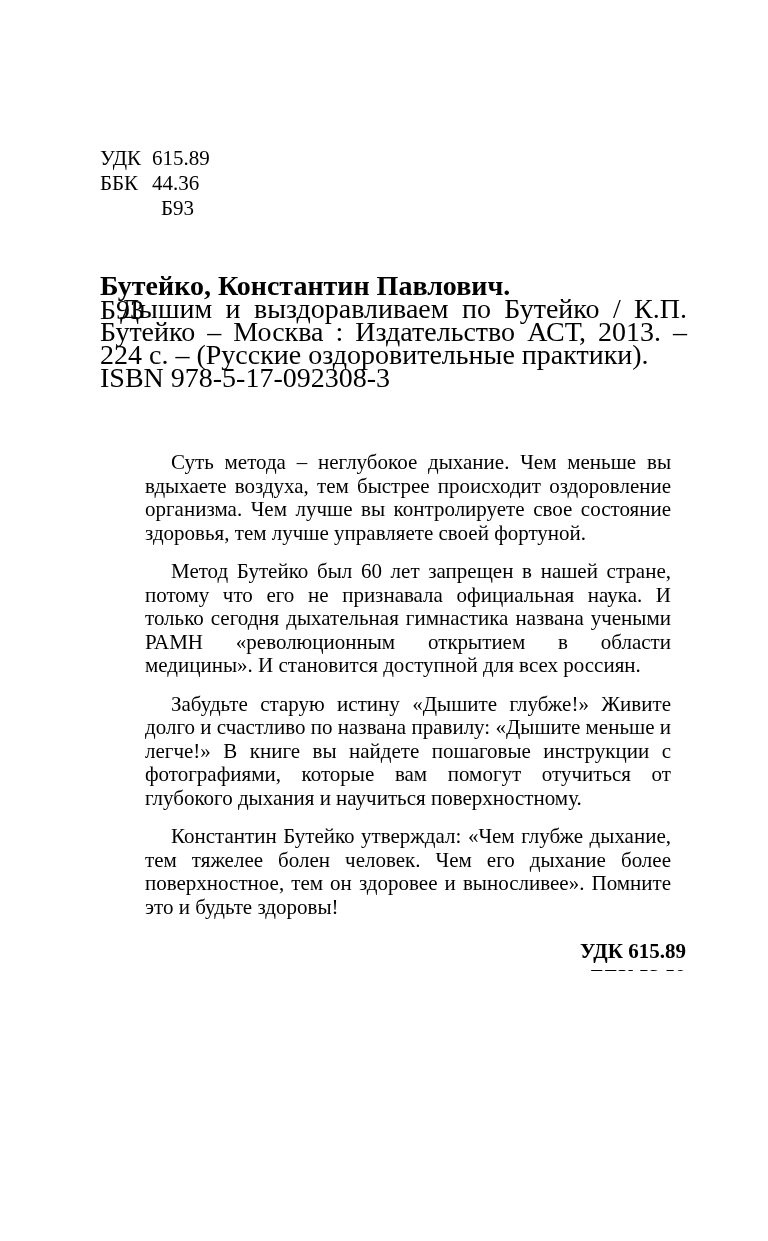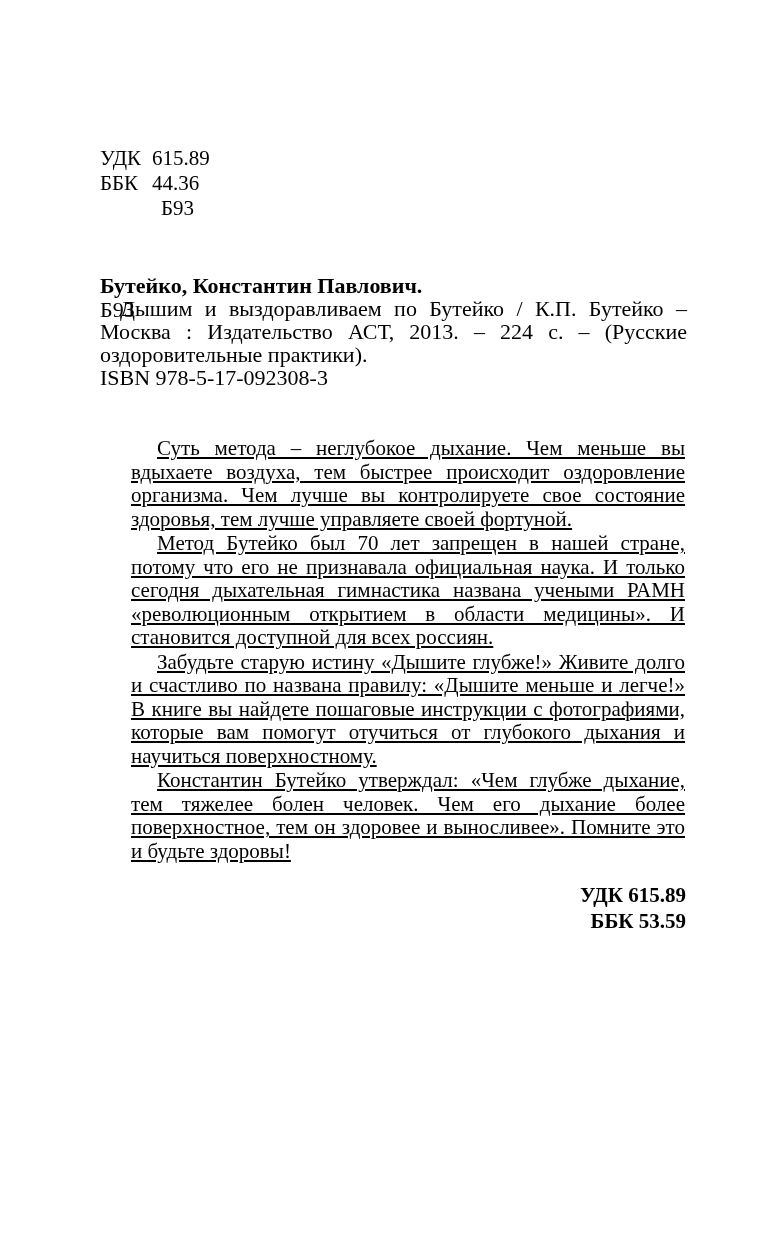--- a/index.html
+++ b/index.html
@@ -34,21 +34,21 @@
   .class-top .sign {
     margin-left: 9px;
   }
 
   
   .bib {
     position: absolute;
     left: 100px;
     top: 274px;
     width: 587px;
-    font-size: 22px;
+    font-size: 28px;
     line-height: 23px;
   }
   .bib p { margin: 0; }
   .bib-heading {
     margin-left: 45px;
     font-weight: bold;
   }
   .bib-body-wrap { position: relative; }
   .bib-sign {
     position: absolute;
@@ -68,24 +68,23 @@
   
   .main {
     position: absolute;
     left: 130px;
     top: 436px;
     width: 556px;
     font-size: 21px;
     line-height: 23.5px;
   }
   .ann {
-    margin: 1px;
+    margin: 15px;
     text-align: justify;
     text-indent: 26px;
-    text-decoration: underline;
   }
   .class-bottom {
     margin-top: 19px;
     text-align: right;
     font-weight: bold;
     font-size: 21px;
     line-height: 26px;
   }
 
   
@@ -126,21 +125,21 @@
     <p class="bib-heading">Бутейко, Константин Павлович.</p>
     <div class="bib-body-wrap">
       <span class="bib-sign">Б93</span>
       <p class="bib-body">Дышим и выздоравливаем по Бутейко / К.П. Бутейко – Москва : Издательство АСТ, 2013. – 224 с. – (Русские оздоровительные практики).</p>
     </div>
     <p class="bib-isbn">ISBN 978-5-17-092308-3</p>
   </div>
 
   <div class="main">
     <p class="ann">Суть метода – неглубокое дыхание. Чем меньше вы вдыхаете воздуха, тем быстрее происходит оздоровление организма. Чем лучше вы контролируете свое состояние здоровья, тем лучше управляете своей фортуной.</p>
-    <p class="ann">Метод Бутейко был 70 лет запрещен в нашей стране, потому что его не признавала официальная наука. И только сегодня дыхательная гимнастика названа учеными РАМН «революционным открытием в области медицины». И становится доступной для всех россиян.</p>
+    <p class="ann">Метод Бутейко был 60 лет запрещен в нашей стране, потому что его не признавала официальная наука. И только сегодня дыхательная гимнастика названа учеными РАМН «революционным открытием в области медицины». И становится доступной для всех россиян.</p>
     <p class="ann">Забудьте старую истину «Дышите глубже!» Живите долго и счастливо по названа правилу: «Дышите меньше и легче!» В книге вы найдете пошаговые инструкции с фотографиями, которые вам помогут отучиться от глубокого дыхания и научиться поверхностному.</p>
     <p class="ann">Константин Бутейко утверждал: «Чем глубже дыхание, тем тяжелее болен человек. Чем его дыхание более поверхностное, тем он здоровее и выносливее». Помните это и будьте здоровы!</p>
     <div class="class-bottom">
       <div>УДК 615.89</div>
       <div>ББК 53.59</div>
     </div>
   </div>
 
   <p class="footer-isbn">ISBN 978-5-17-092308-3</p>
 

